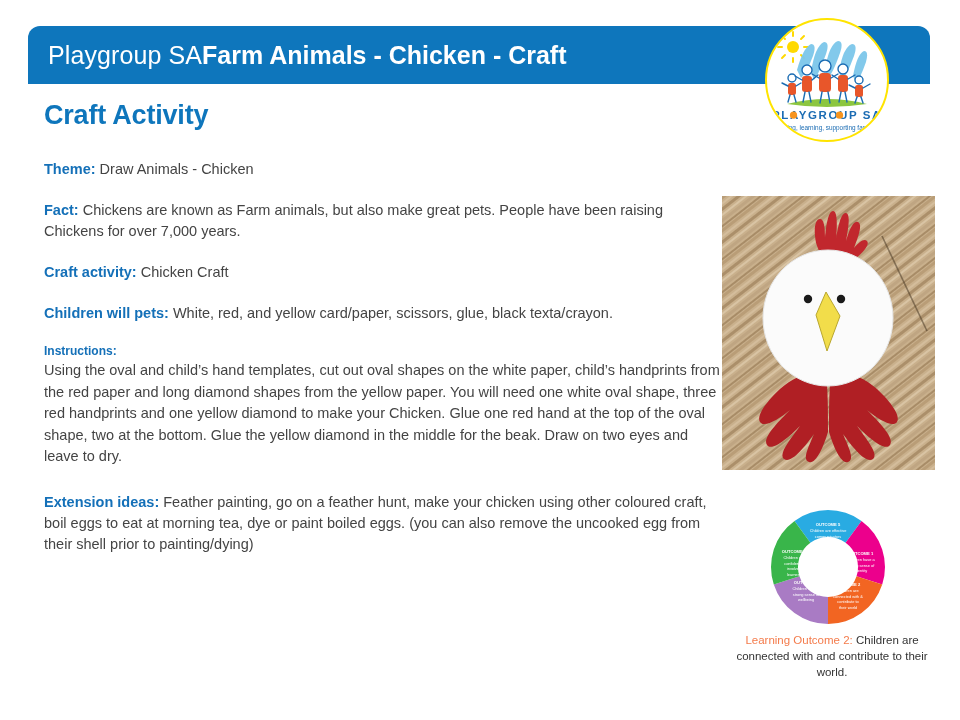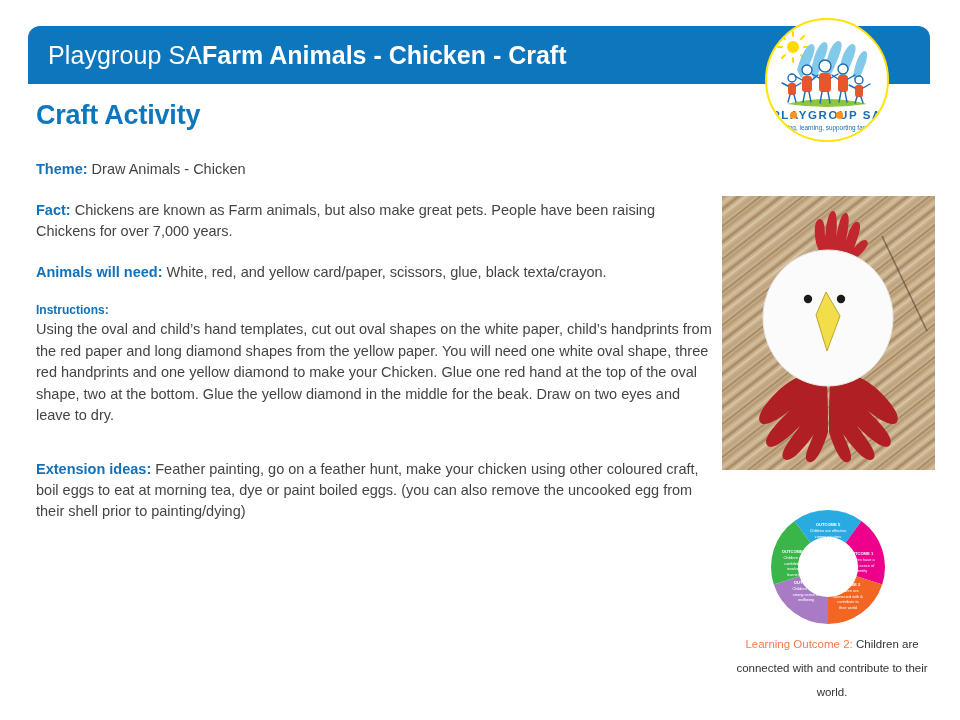--- a/index.html
+++ b/index.html
@@ -55,21 +55,21 @@
     background: #ffffff;
     border: 2px solid #ffe400;
     box-sizing: border-box;
     overflow: hidden;
   }
   .logo-badge svg { display: block; }
 
   
   .content {
     position: absolute;
-    left: 36px;
+    left: 44px;
     top: 100px;
     width: 676px;
   }
   .page-title {
     color: #0e76bc;
     font-size: 27px;
     font-weight: bold;
     margin: 0 0 28px 0;
     letter-spacing: -.2px;
   }
@@ -86,21 +86,21 @@
   .block-head {
     color: #1470b8;
     font-weight: bold;
     font-size: 12px;
     margin: 0 0 2px 0;
   }
   .instructions-body {
     font-size: 14.5px;
     line-height: 21.5px;
     color: #444444;
-    margin: 0 0 32px 0;
+    margin: 0 0 24px 0;
   }
 
   
   .photo-frame {
     position: absolute;
     left: 722px;
     top: 196px;
     width: 213px;
     height: 274px;
     background: #c3ab88;
@@ -122,21 +122,21 @@
     fill: #ffffff;
   }
 
   .wheel-caption {
     position: absolute;
     left: 726px;
     top: 632px;
     width: 212px;
     text-align: center;
     font-size: 11.5px;
-    line-height: 24px;
+    line-height: 16px;
     color: #333333;
   }
   .caption-accent {
     color: #f47b4b;
   }
 </style>
 </head>
 <body>
 
 <div class="header-bar">
@@ -231,23 +231,27 @@
   <p class="para">
     <span class="lbl">Theme:</span>
     <span>Draw Animals - Chicken</span>
   </p>
 
   <p class="para">
     <span class="lbl">Fact:</span>
     <span>Chickens are known as Farm animals, but also make great pets. People have been raising Chickens for over 7,000 years.</span>
   </p>
 
-
-  <p class="para">
-    <span class="lbl">Animals will need:</span>
+  <p class="para">
+    <span class="lbl">Craft activity:</span>
+    <span>Chicken Craft</span>
+  </p>
+
+  <p class="para">
+    <span class="lbl">Children will pets:</span>
     <span>White, red, and yellow card/paper, scissors, glue, black texta/crayon.</span>
   </p>
 
   <p class="block-head">Instructions:</p>
   <p class="instructions-body">Using the oval and child’s hand templates, cut out oval shapes on the white paper, child’s handprints from the red paper and long diamond shapes from the yellow paper. You will need one white oval shape, three red handprints and one yellow diamond to make your Chicken. Glue one red hand at the top of the oval shape, two at the bottom. Glue the yellow diamond in the middle for the beak. Draw on two eyes and leave to dry.</p>
 
   <p class="para">
     <span class="lbl">Extension ideas:</span>
     <span>Feather painting, go on a feather hunt, make your chicken using other coloured craft, boil eggs to eat at morning tea, dye or paint boiled eggs. (you can also remove the uncooked egg from their shell prior to painting/dying)</span>
   </p>

